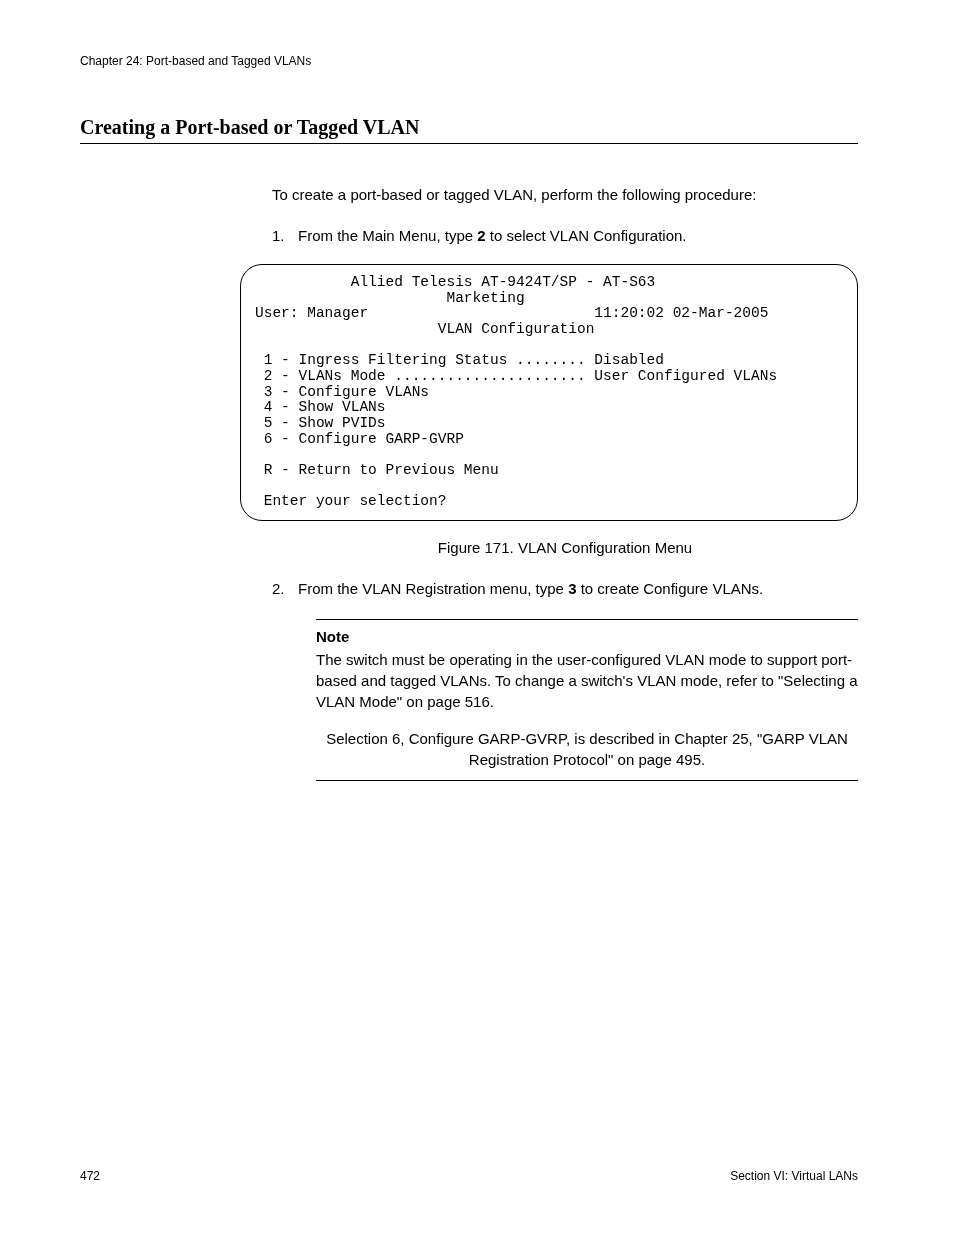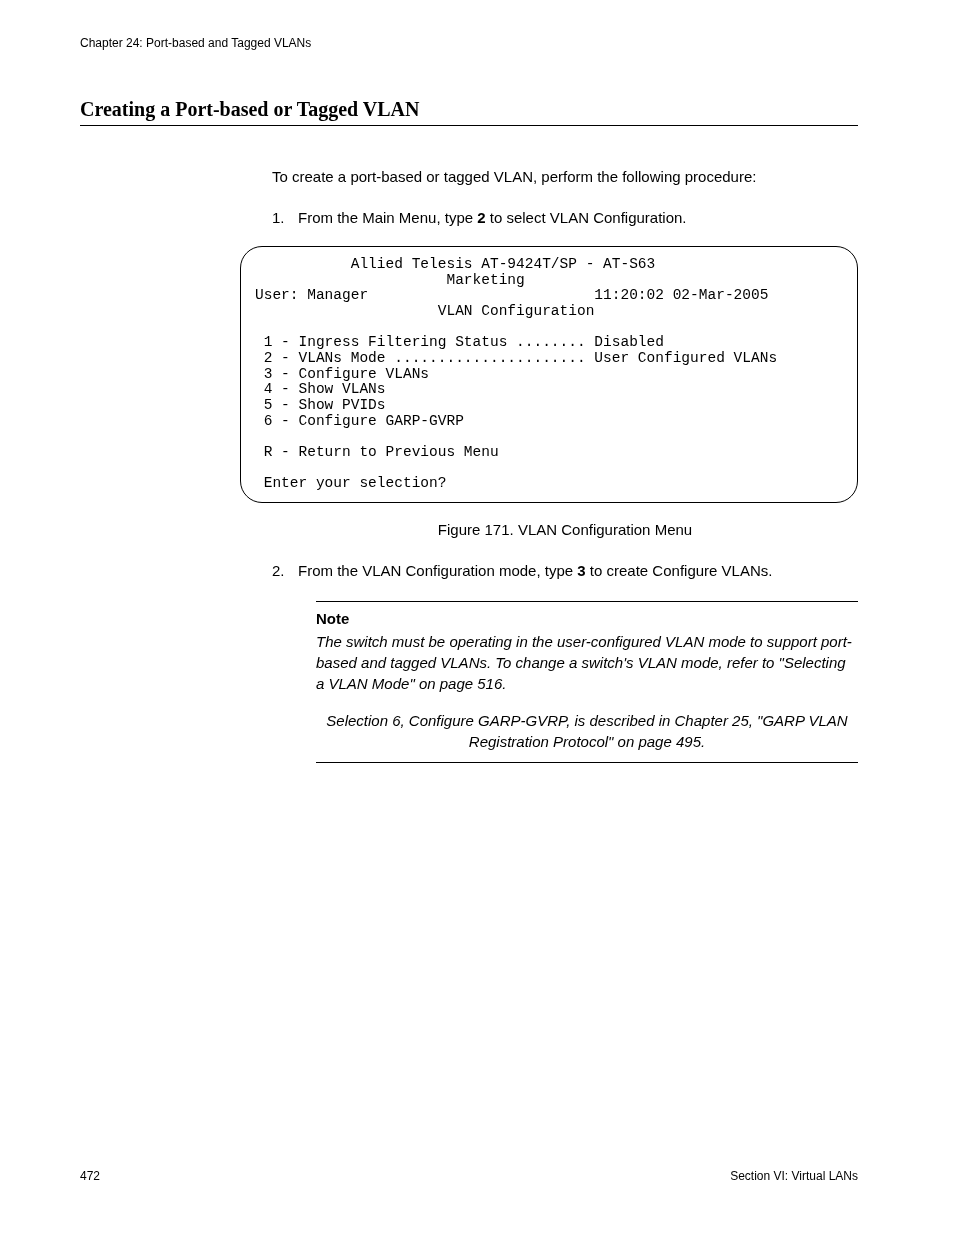--- a/index.html
+++ b/index.html
@@ -7,21 +7,21 @@
     padding: 0;
     background: #ffffff;
     font-family: Arial, Helvetica, sans-serif;
     color: #000000;
   }
   .page {
     width: 938px;
     height: 1235px;
     position: relative;
     box-sizing: border-box;
-    padding: 36px 80px 40px 80px;
+    padding: 54px 80px 40px 80px;
   }
   .chapter-header {
     font-size: 12px;
     margin-bottom: 48px;
   }
   .section-title {
     font-family: "Times New Roman", Times, serif;
     font-size: 20px;
     font-weight: bold;
     border-bottom: 1px solid #000;
@@ -82,21 +82,20 @@
     margin-top: 20px;
     font-size: 15px;
     line-height: 1.4;
   }
   .note-title {
     font-weight: bold;
     margin-bottom: 2px;
   }
   .note-para {
     margin-bottom: 16px;
-    font-style: italic;
   }
   .note-para:last-child {
     margin-bottom: 2px;
     text-align: center;
   }
   .footer {
     position: absolute;
     bottom: 52px;
     left: 80px;
     right: 80px;
@@ -142,21 +141,21 @@
  R - Return to Previous Menu
 
  Enter your selection?</pre>
     </div>
 
     <div class="figure-caption">Figure 171. VLAN Configuration Menu</div>
 
     <div class="step">
       <div class="step-num">2.</div>
       <div class="step-body">
-        <span>From the VLAN Configuration mode, type </span><span class="bold">3</span><span> to create Configure VLANs.</span>
+        <span>From the VLAN Registration menu, type </span><span class="bold">3</span><span> to create Configure VLANs.</span>
       </div>
     </div>
 
     <div class="note-block">
       <div class="note-title">Note</div>
       <div class="note-para">The switch must be operating in the user-configured VLAN mode to support port-based and tagged VLANs. To change a switch's VLAN mode, refer to "Selecting a VLAN Mode" on page 516.</div>
       <div class="note-para">Selection 6, Configure GARP-GVRP, is described in Chapter 25, "GARP VLAN Registration Protocol" on page 495.</div>
     </div>
 
   </div>

